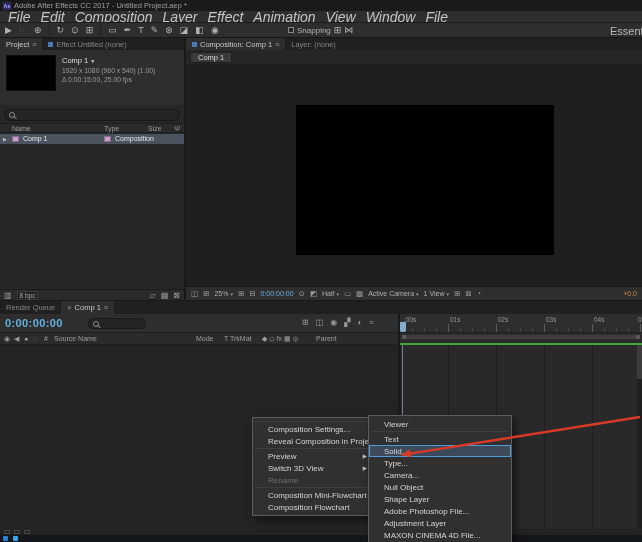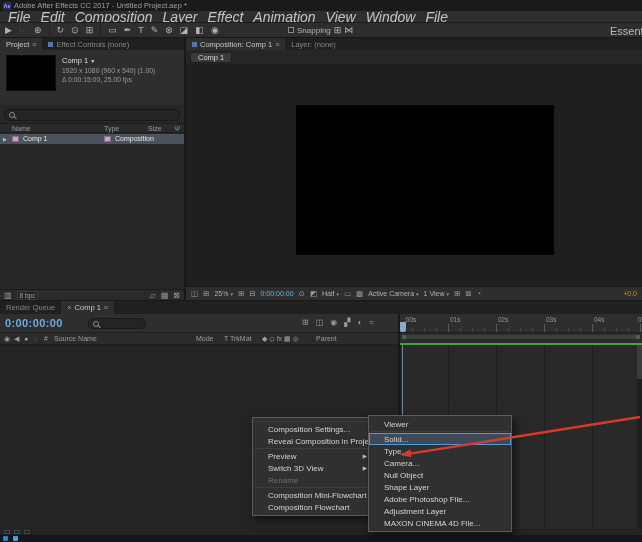--- a/index.html
+++ b/index.html
@@ -156,21 +156,21 @@
   </div>
 
   <div class="abs project-panel">
     <div class="ptab-bar">
       <div class="ptab active">
         <span>Project</span>
         <span class="hamb">≡</span>
       </div>
       <div class="ptab dim">
         <span class="panel-ico"></span>
-        <span>Effect Controls (none)</span>
+        <span>Effect Untitled (none)</span>
       </div>
     </div>
     <div class="abs p-info">
       <div class="abs p-thumb"></div>
       <div class="abs p-meta">
         <div class="p-name"><span>Comp 1</span> <span style="font-size:5px">▼</span></div>
         <div class="p-line">1920 x 1080  (960 x 540) (1.00)</div>
         <div class="p-line">Δ 0:00:15:00, 25.00 fps</div>
       </div>
     </div>
@@ -351,20 +351,23 @@
     <div class="mi">
         <span>Composition Flowchart</span>
       </div>
   </div>
 
   <div class="menu sub-menu">
     <div class="mi">
         <span>Viewer</span>
       </div>
     <div class="msep"></div>
+    <div class="mi">
+        <span>Text</span>
+      </div>
     <div class="mi solid-hl">
         <span>Solid...</span>
       </div>
     <div class="mi">
         <span>Type...</span>
       </div>
     <div class="mi">
         <span>Camera...</span>
       </div>
     <div class="mi">

